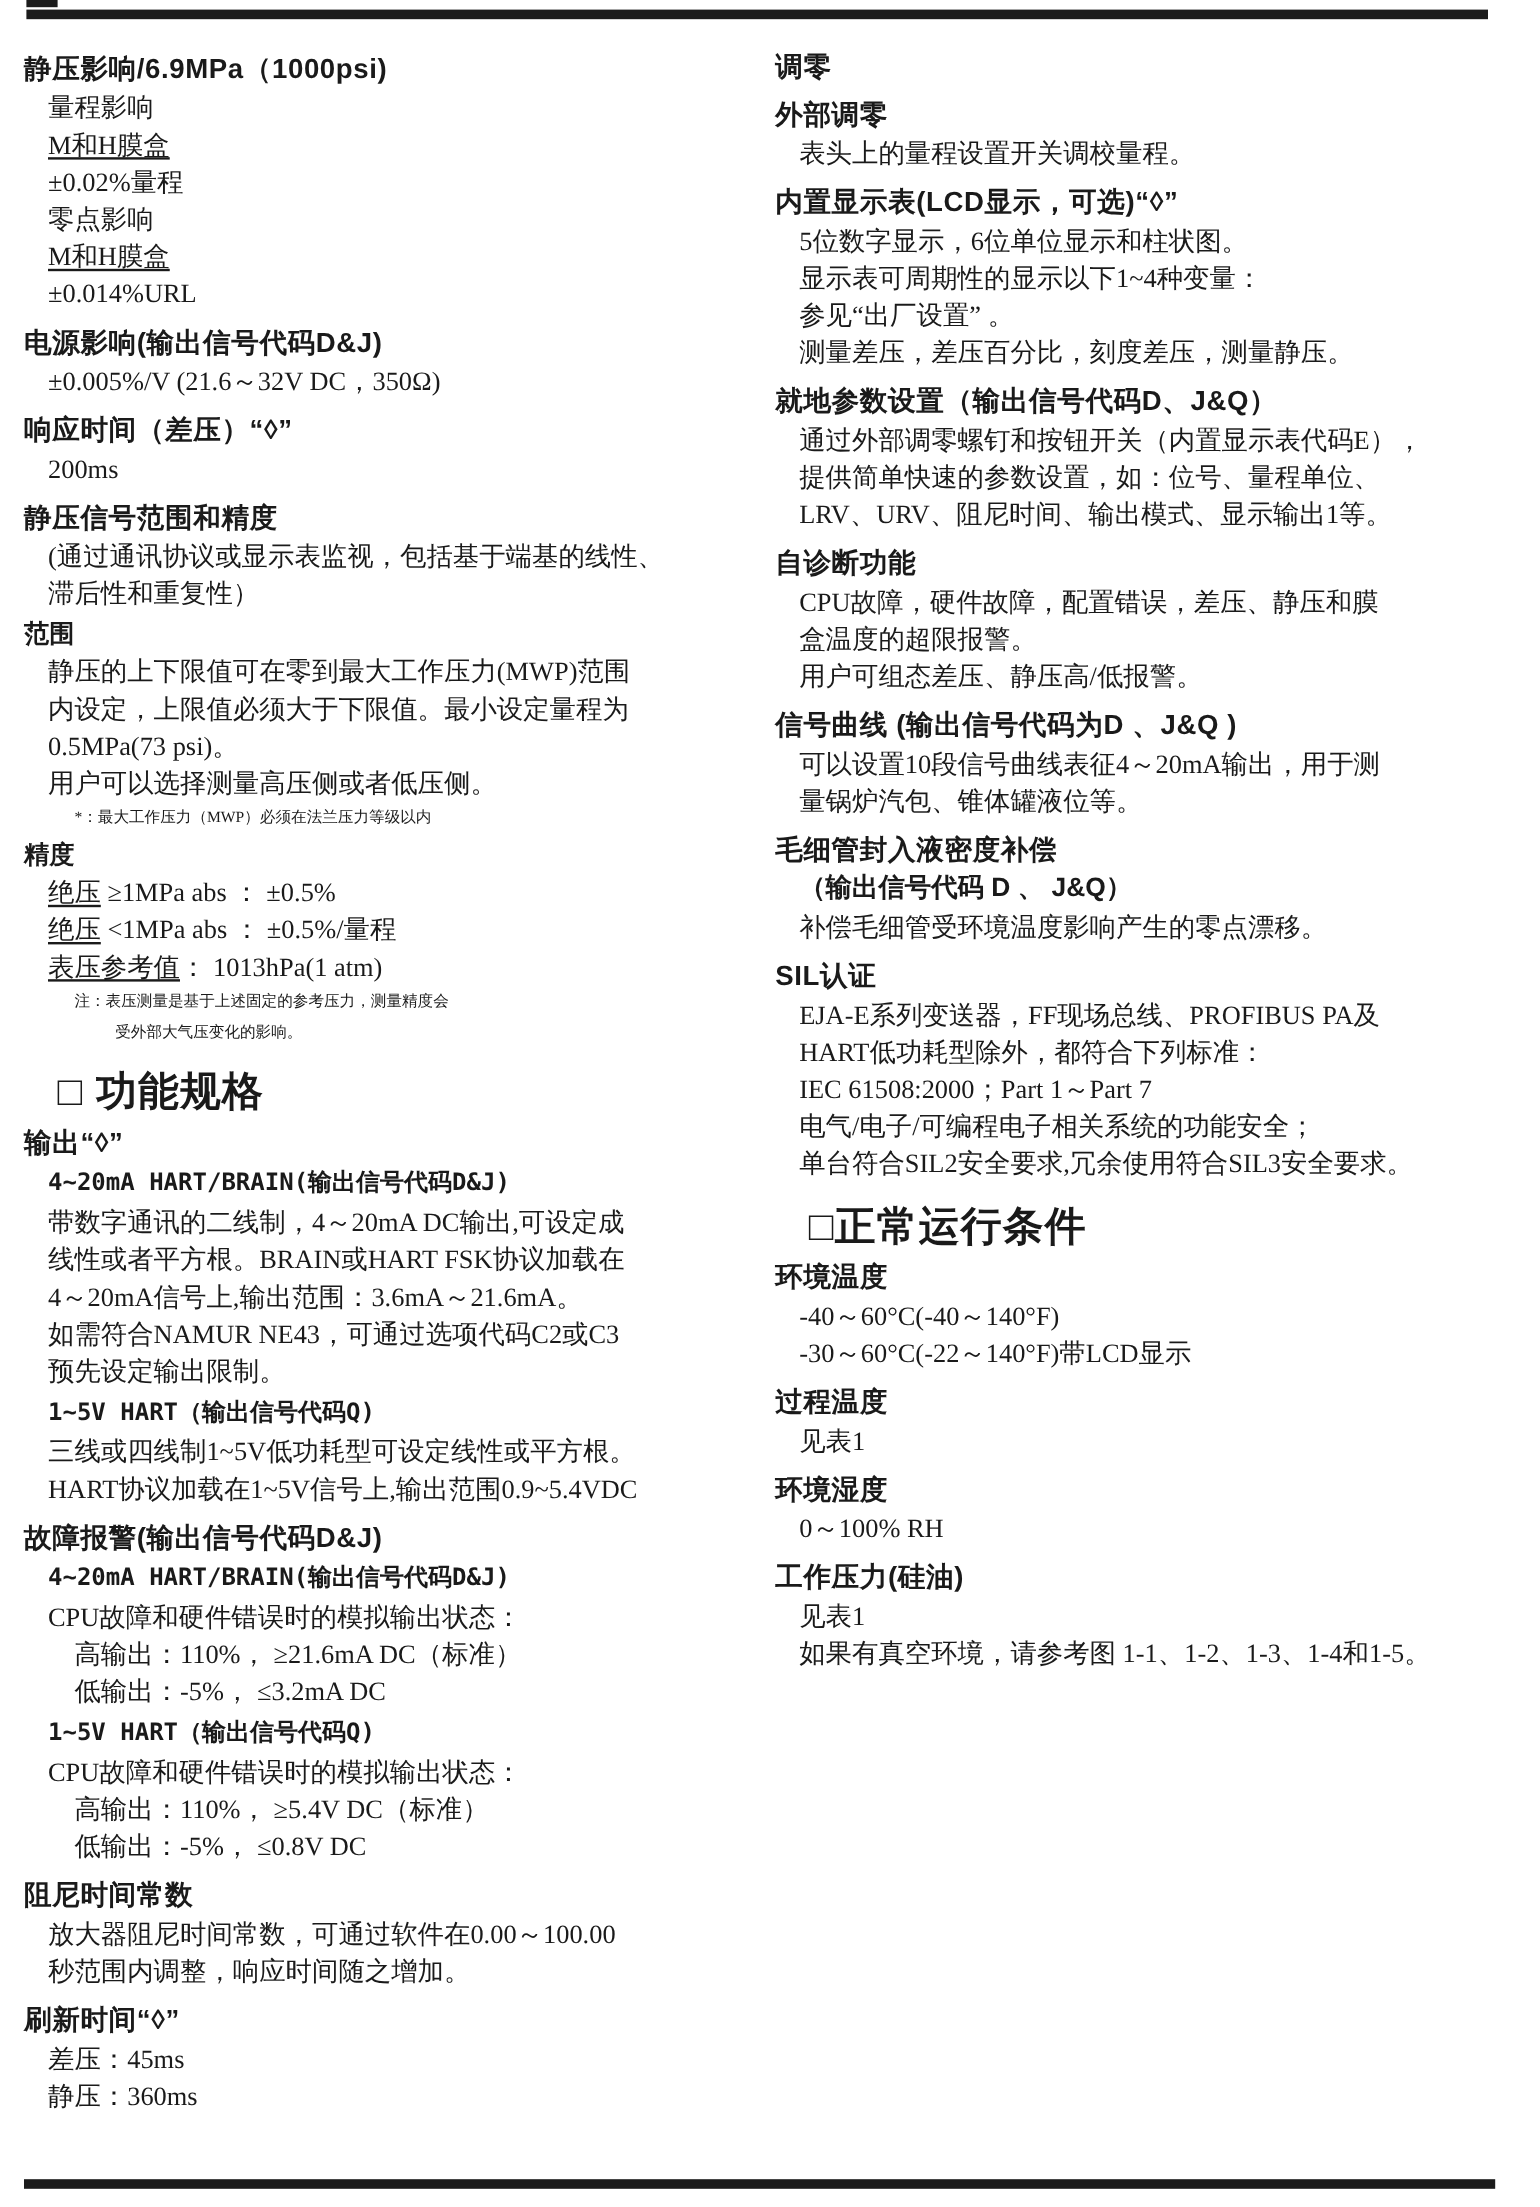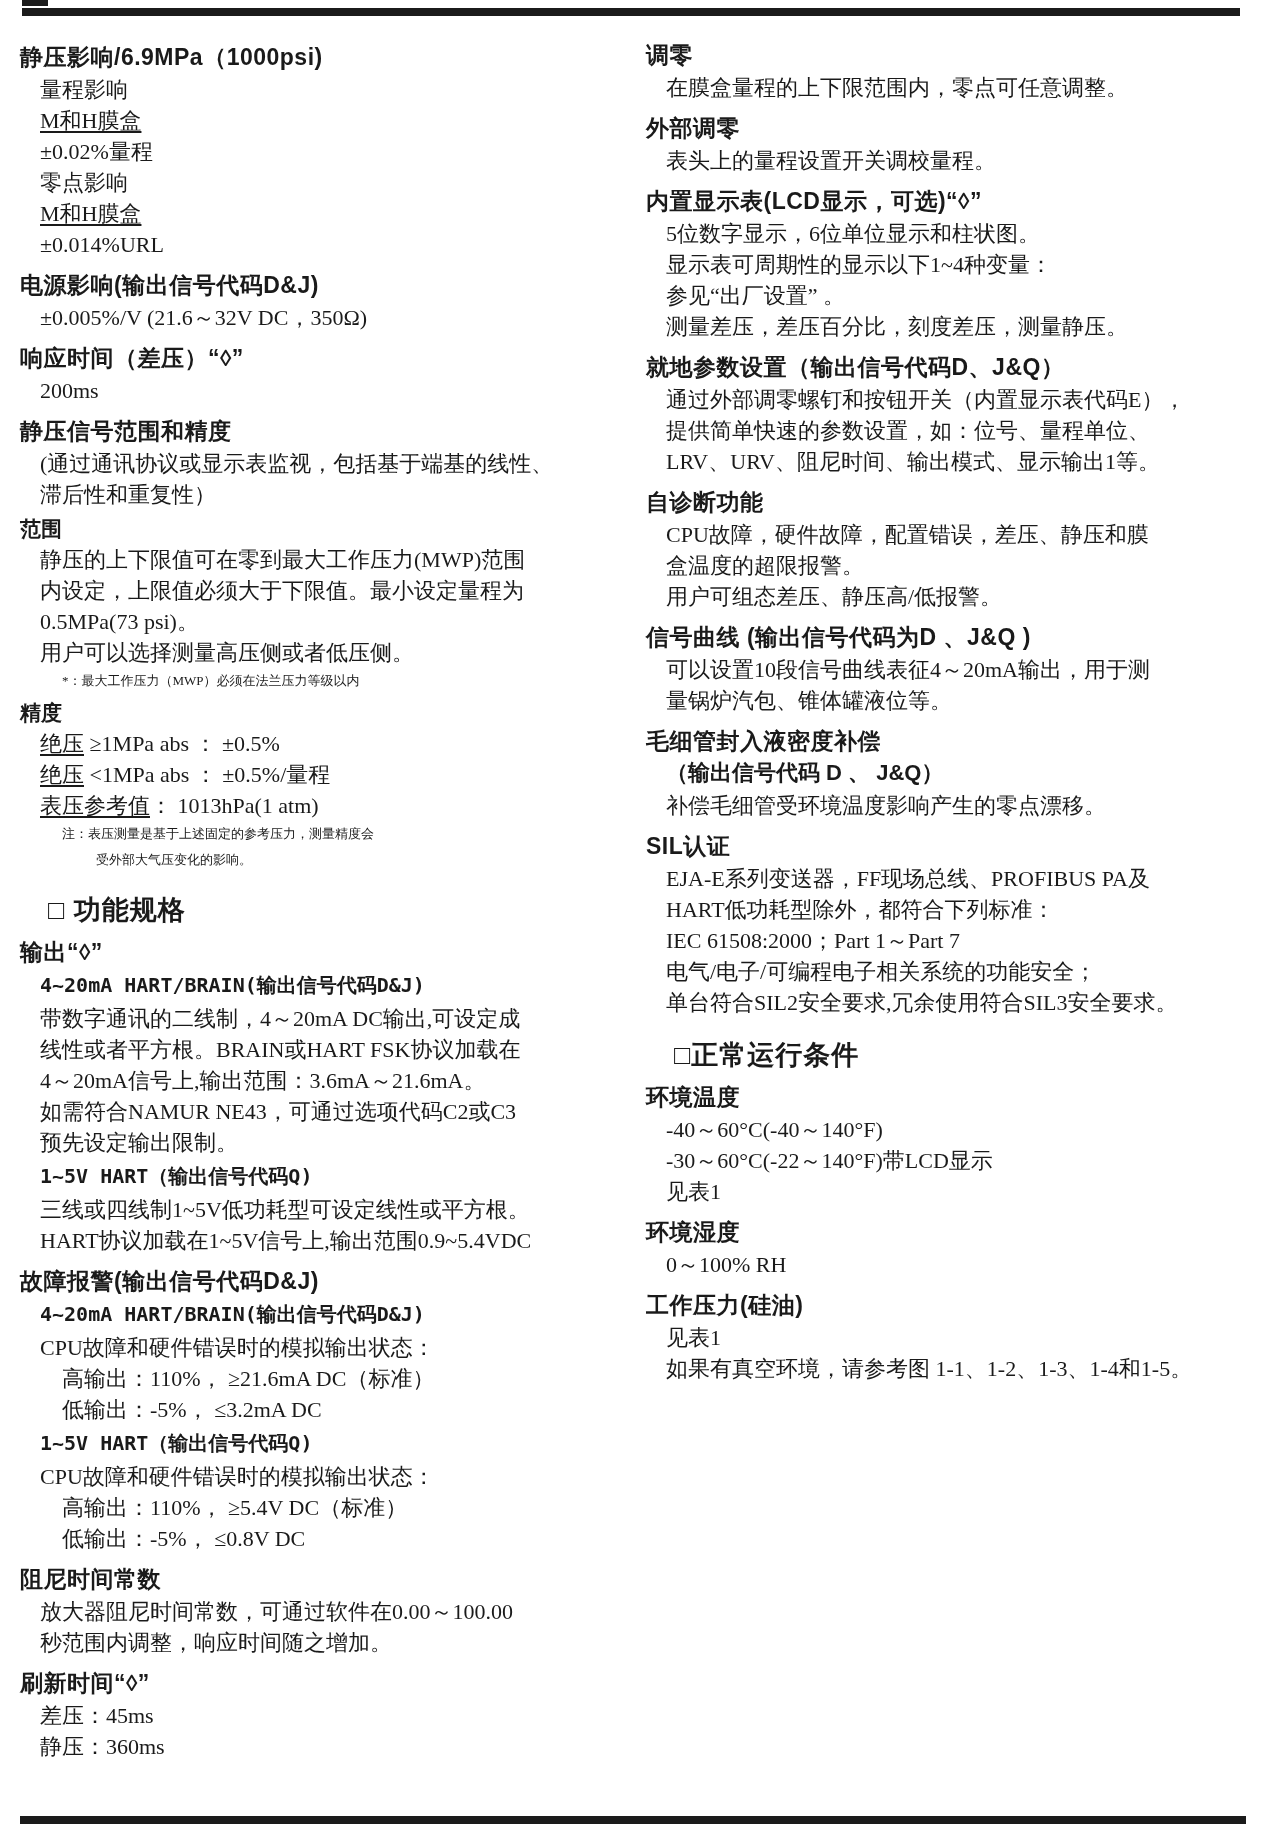--- a/index.html
+++ b/index.html
@@ -18,21 +18,21 @@
   #bottom-bar { left: 20px;  top: 1816px; width: 1226px; height: 8px; }
 
   .col { position: absolute; white-space: nowrap; }
   #col-left  { left: 20px;  top: 28px; width: 620px; }
   #col-right { left: 646px; top: 26px; width: 630px; }
   .col > div:first-child { margin-top: 14px; }
 
   .h1 {
     font-family: "Liberation Sans", sans-serif;
     font-weight: bold;
-    font-size: 27px;
+    font-size: 34px;
     line-height: 34px;
     letter-spacing: 1px;
     margin: 20px 0 8px 0;
     padding-left: 28px;
   }
   .h2 {
     font-family: "Liberation Sans", sans-serif;
     font-weight: bold;
     font-size: 23px;
     line-height: 30px;
@@ -122,21 +122,20 @@
     <div class="body ind2"><span>低输出：-5%， ≤0.8V  DC</span></div>
     <div class="h2"><span>阻尼时间常数</span></div>
     <div class="body ind1"><span>放大器阻尼时间常数，可通过软件在0.00～100.00</span></div>
     <div class="body ind1"><span>秒范围内调整，响应时间随之增加。</span></div>
     <div class="h2"><span>刷新时间“◊”</span></div>
     <div class="body ind1"><span>差压：45ms</span></div>
     <div class="body ind1"><span>静压：360ms</span></div>
   </div>
 <div id="col-right" class="col">
     <div class="h2"><span>调零</span></div>
-    <div class="body ind1"><span>在膜盒量程的上下限范围内，零点可任意调整。</span></div>
     <div class="h2"><span>外部调零</span></div>
     <div class="body ind1"><span>表头上的量程设置开关调校量程。</span></div>
     <div class="h2"><span>内置显示表(LCD显示，可选)“◊”</span></div>
     <div class="body ind1"><span>5位数字显示，6位单位显示和柱状图。</span></div>
     <div class="body ind1"><span>显示表可周期性的显示以下1~4种变量：</span></div>
     <div class="body ind1"><span>参见“出厂设置” 。</span></div>
     <div class="body ind1"><span>测量差压，差压百分比，刻度差压，测量静压。</span></div>
     <div class="h2"><span>就地参数设置（输出信号代码D、J&amp;Q）</span></div>
     <div class="body ind1"><span>通过外部调零螺钉和按钮开关（内置显示表代码E），</span></div>
     <div class="body ind1"><span>提供简单快速的参数设置，如：位号、量程单位、</span></div>
@@ -154,20 +153,21 @@
     <div class="h2"><span>SIL认证</span></div>
     <div class="body ind1"><span>EJA-E系列变送器，FF现场总线、PROFIBUS PA及</span></div>
     <div class="body ind1"><span>HART低功耗型除外，都符合下列标准：</span></div>
     <div class="body ind1"><span>IEC 61508:2000；Part 1～Part 7</span></div>
     <div class="body ind1"><span>电气/电子/可编程电子相关系统的功能安全；</span></div>
     <div class="body ind1"><span>单台符合SIL2安全要求,冗余使用符合SIL3安全要求。</span></div>
     <div class="h1"><span>□正常运行条件</span></div>
     <div class="h2"><span>环境温度</span></div>
     <div class="body ind1"><span>-40～60°C(-40～140°F)</span></div>
     <div class="body ind1"><span>-30～60°C(-22～140°F)带LCD显示</span></div>
+    <div class="h2"><span>过程温度</span></div>
     <div class="body ind1"><span>见表1</span></div>
     <div class="h2"><span>环境湿度</span></div>
     <div class="body ind1"><span>0～100% RH</span></div>
     <div class="h2"><span>工作压力(硅油)</span></div>
     <div class="body ind1"><span>见表1</span></div>
     <div class="body ind1"><span>如果有真空环境，请参考图 1-1、1-2、1-3、1-4和1-5。</span></div>
   </div>
 
 <div id="bottom-bar" class="decor"></div>
 

